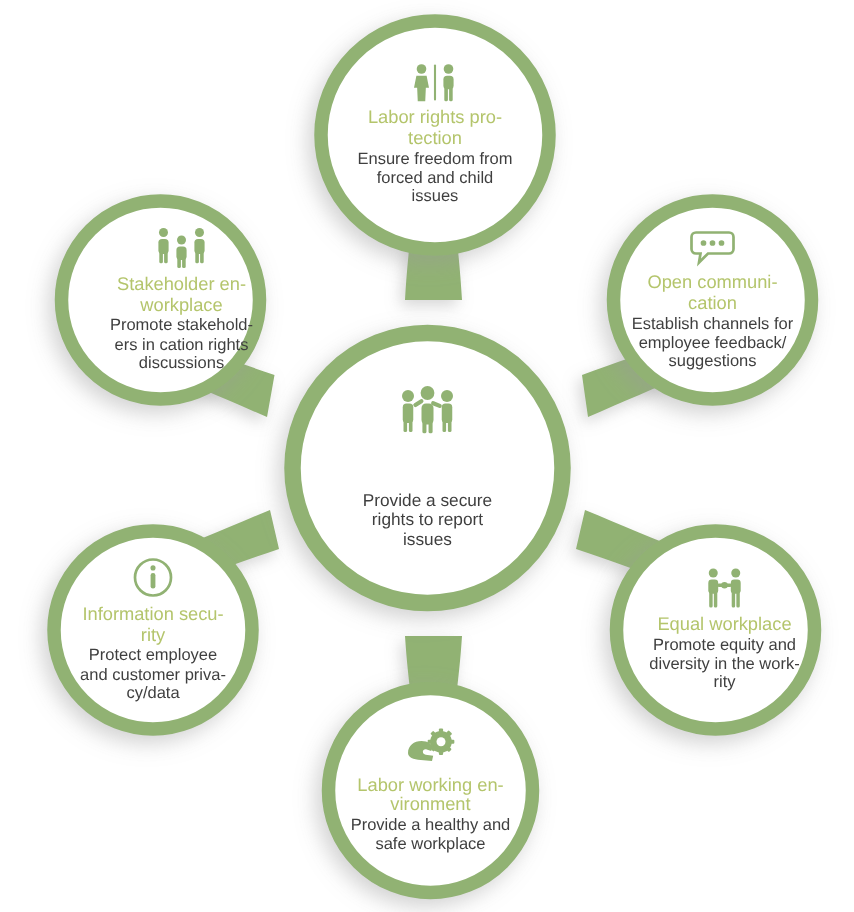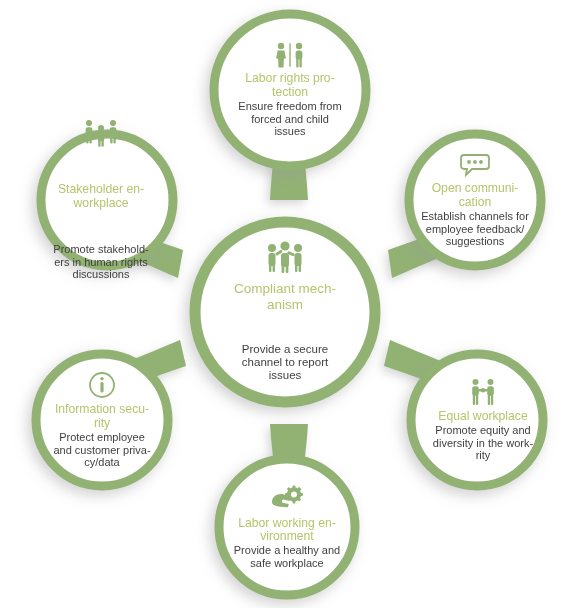--- a/index.html
+++ b/index.html
@@ -72,21 +72,21 @@
   #node-center .node-desc  { font-size: 11.5px; margin-top: 31px; }
   #node-center .node-icon  { margin-bottom: 8px; }
 
   
   .node-outer { width: 130px; height: 130px; }
   .node-outer .node-title { font-size: 12.2px; }
   .node-outer .node-desc  { font-size: 11px; }
   .node-outer .node-icon  { margin-bottom: 4px; }
 
   #node-labor        { left: 225px; top: 25px; }
-  #node-stakeholder  { left: 36px;  top: 135px; gap: 32px; }
+  #node-stakeholder  { left: 56px;  top: 135px; }
   #node-open         { left: 410px; top: 135px; }
   #node-information  { left: 37px;  top: 355px; }
   #node-equal        { left: 418px; top: 355px; }
   #node-safe         { left: 222px; top: 462px; }
 
   #caption {
     position: absolute;
     right: 8px;
     bottom: 8px;
     font-size: 11.5px;
@@ -148,27 +148,23 @@
         <rect x="33" y="22" width="2.4" height="9" rx="1"></rect>
         <rect x="36.6" y="22" width="2.4" height="9" rx="1"></rect>
         <circle cx="23" cy="5" r="4.6"></circle>
         <rect x="19" y="12" width="8" height="14" rx="3"></rect>
         <rect x="19.6" y="23" width="2.7" height="9" rx="1.1"></rect>
         <rect x="23.7" y="23" width="2.7" height="9" rx="1.1"></rect>
         <rect x="13" y="12.5" width="7.5" height="2.8" rx="1.4" transform="rotate(-32 13 12.5)"></rect>
         <rect x="26" y="10" width="7.5" height="2.8" rx="1.4" transform="rotate(22 26 10)"></rect>
       </svg>
     </span>
-    <div class="node-title">
-      <div>Compliant mech-</div>
-      <div>anism</div>
-    </div>
     <div class="node-desc">
       <div>Provide a secure</div>
-      <div>channel to report</div>
+      <div>rights to report</div>
       <div>issues</div>
     </div>
   </div>
 
   <div class="node node-outer" id="node-labor">
     <span class="node-icon">
       <svg width="34" height="26" viewBox="0 0 34 26" fill="#91b273">
         <circle cx="8" cy="4" r="3.2"></circle>
         <path d="M4.6 8.5h6.8l1.6 8h-2.1l-0.4 9h-5l-0.4-9H3z"></path>
         <rect x="16.3" y="1" width="1.4" height="24" rx="0.7"></rect>
@@ -205,21 +201,21 @@
         <rect x="16.2" y="20.5" width="2.4" height="7.2" rx="1"></rect>
         <rect x="19.4" y="20.5" width="2.4" height="7.2" rx="1"></rect>
       </svg>
     </span>
     <div class="node-title">
       <div>Stakeholder en-</div>
       <div>workplace</div>
     </div>
     <div class="node-desc">
       <div>Promote stakehold-</div>
-      <div>ers in human rights</div>
+      <div>ers in cation rights</div>
       <div>discussions</div>
     </div>
   </div>
 
   <div class="node node-outer" id="node-open">
     <span class="node-icon">
       <svg width="30" height="26" viewBox="0 0 30 26" fill="none">
         <path d="M4 3h22a3 3 0 0 1 3 3v8a3 3 0 0 1-3 3H12l-6 6 1-6H4a3 3 0 0 1-3-3V6a3 3 0 0 1 3-3z" stroke="#91b273" stroke-width="1.8" fill="none"></path>
         <circle cx="9" cy="10" r="1.9" fill="#91b273"></circle>
         <circle cx="15" cy="10" r="1.9" fill="#91b273"></circle>

